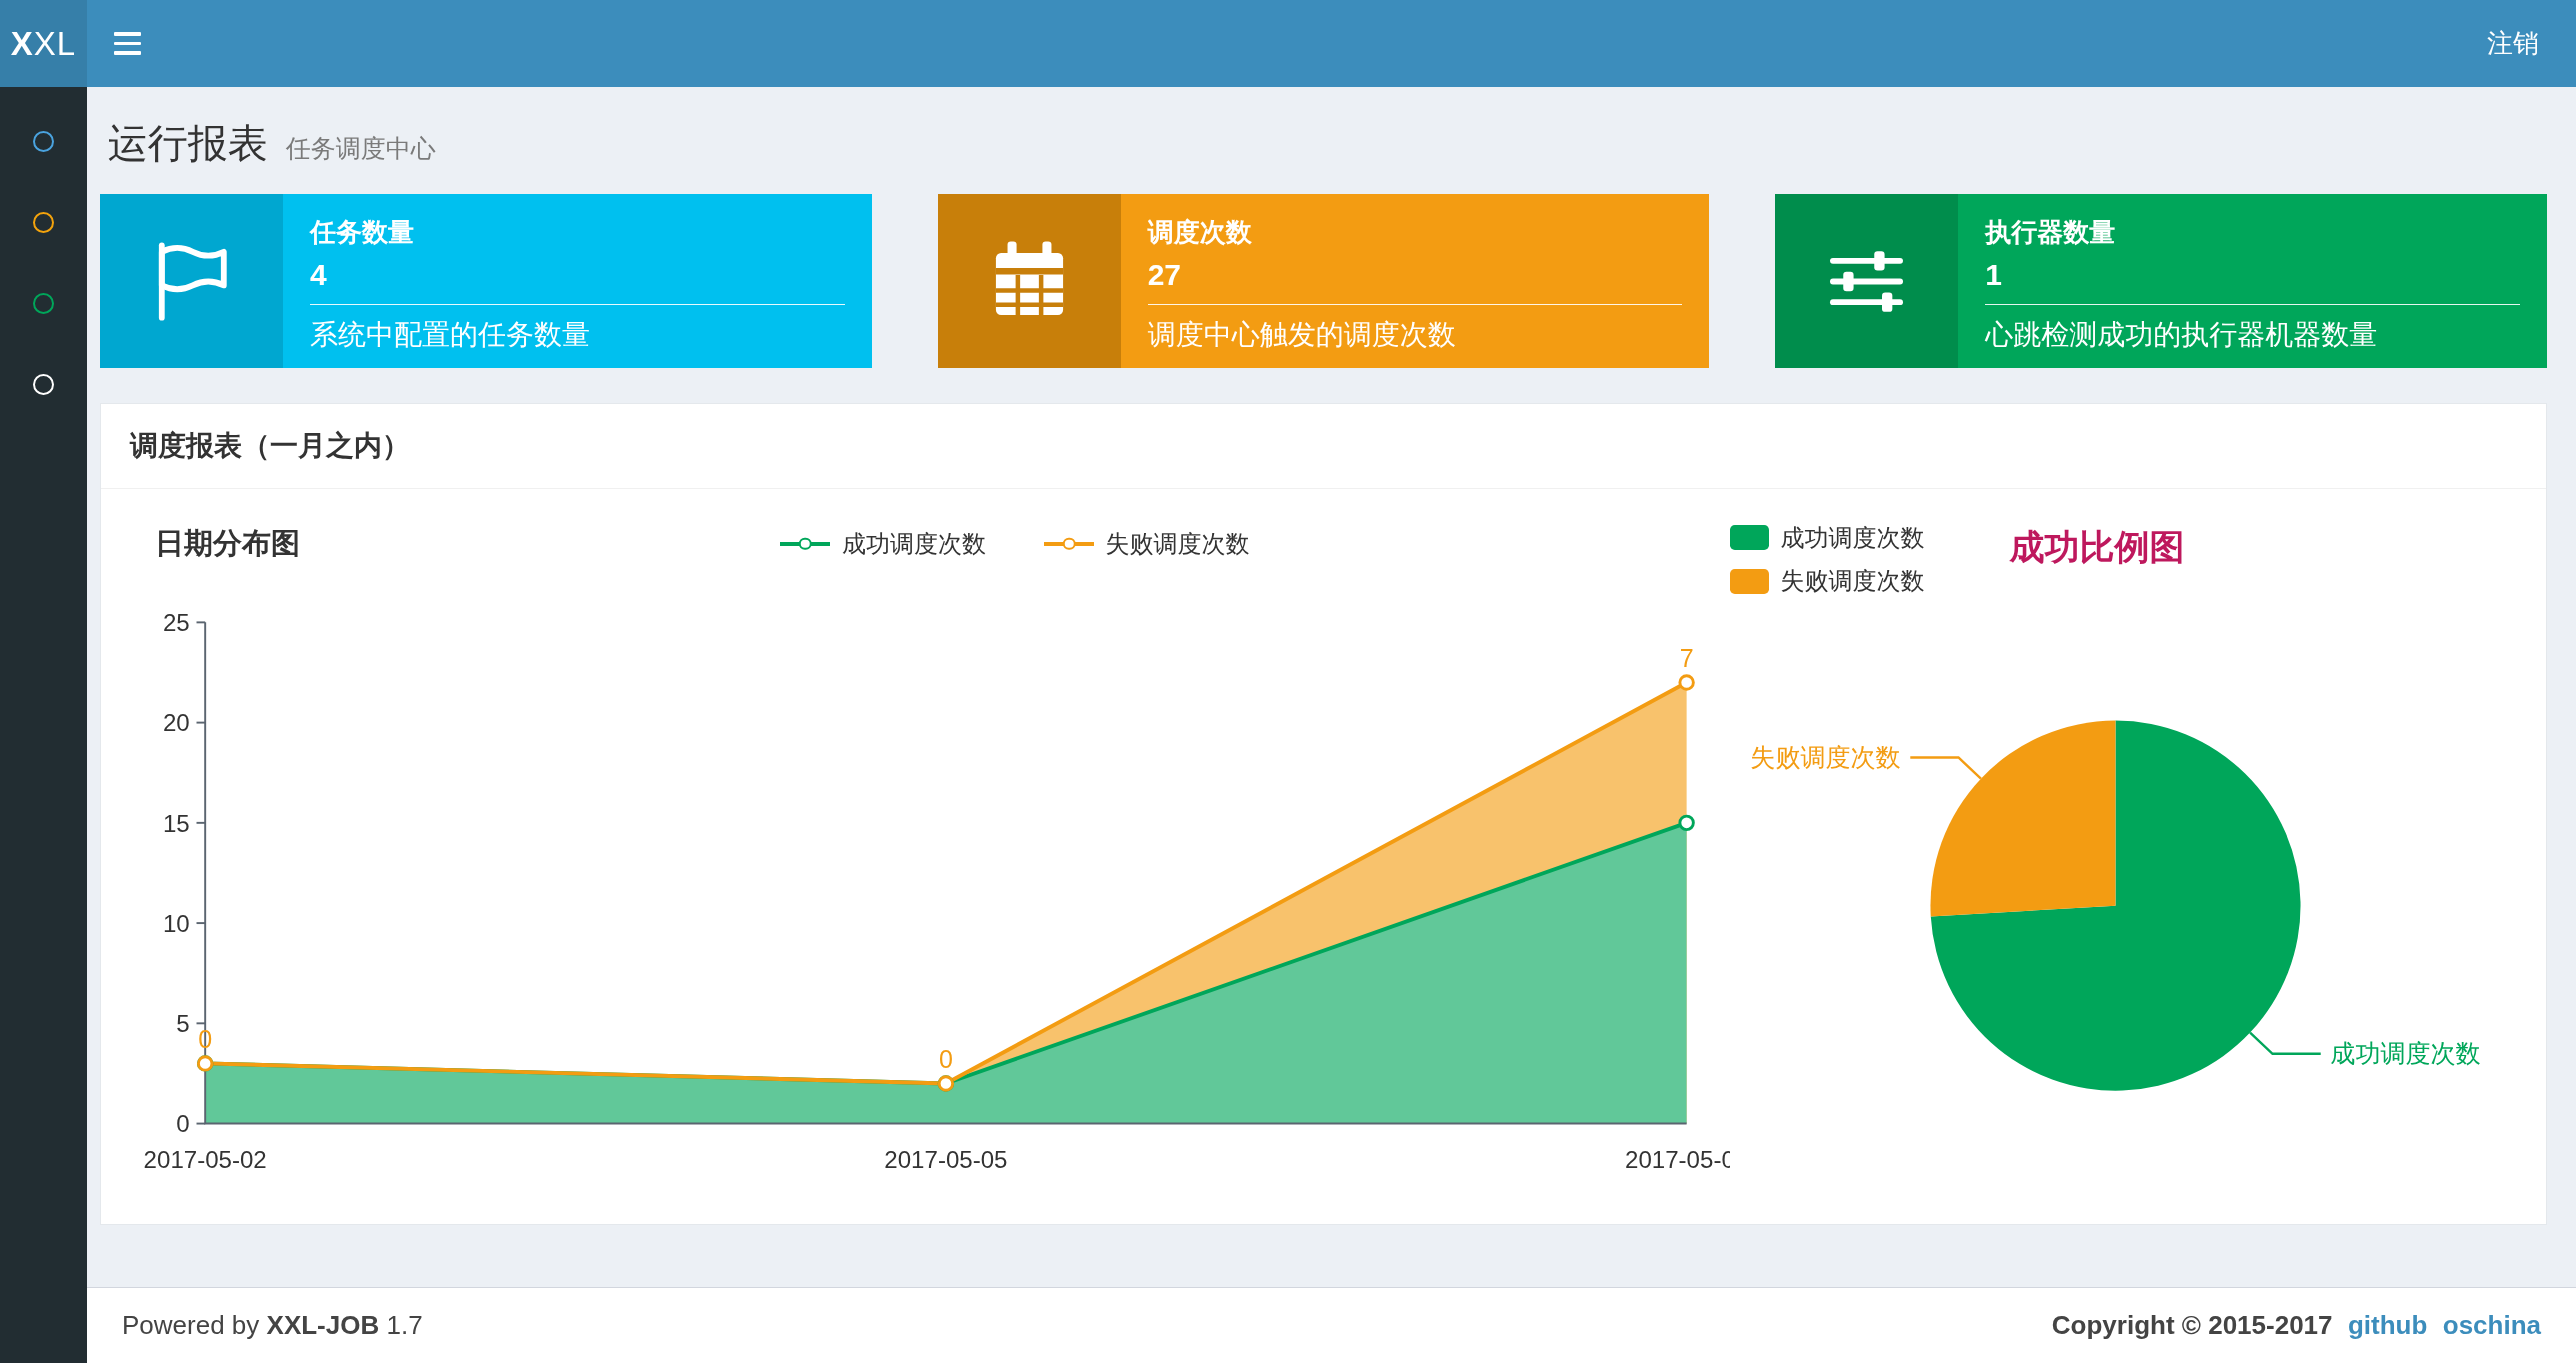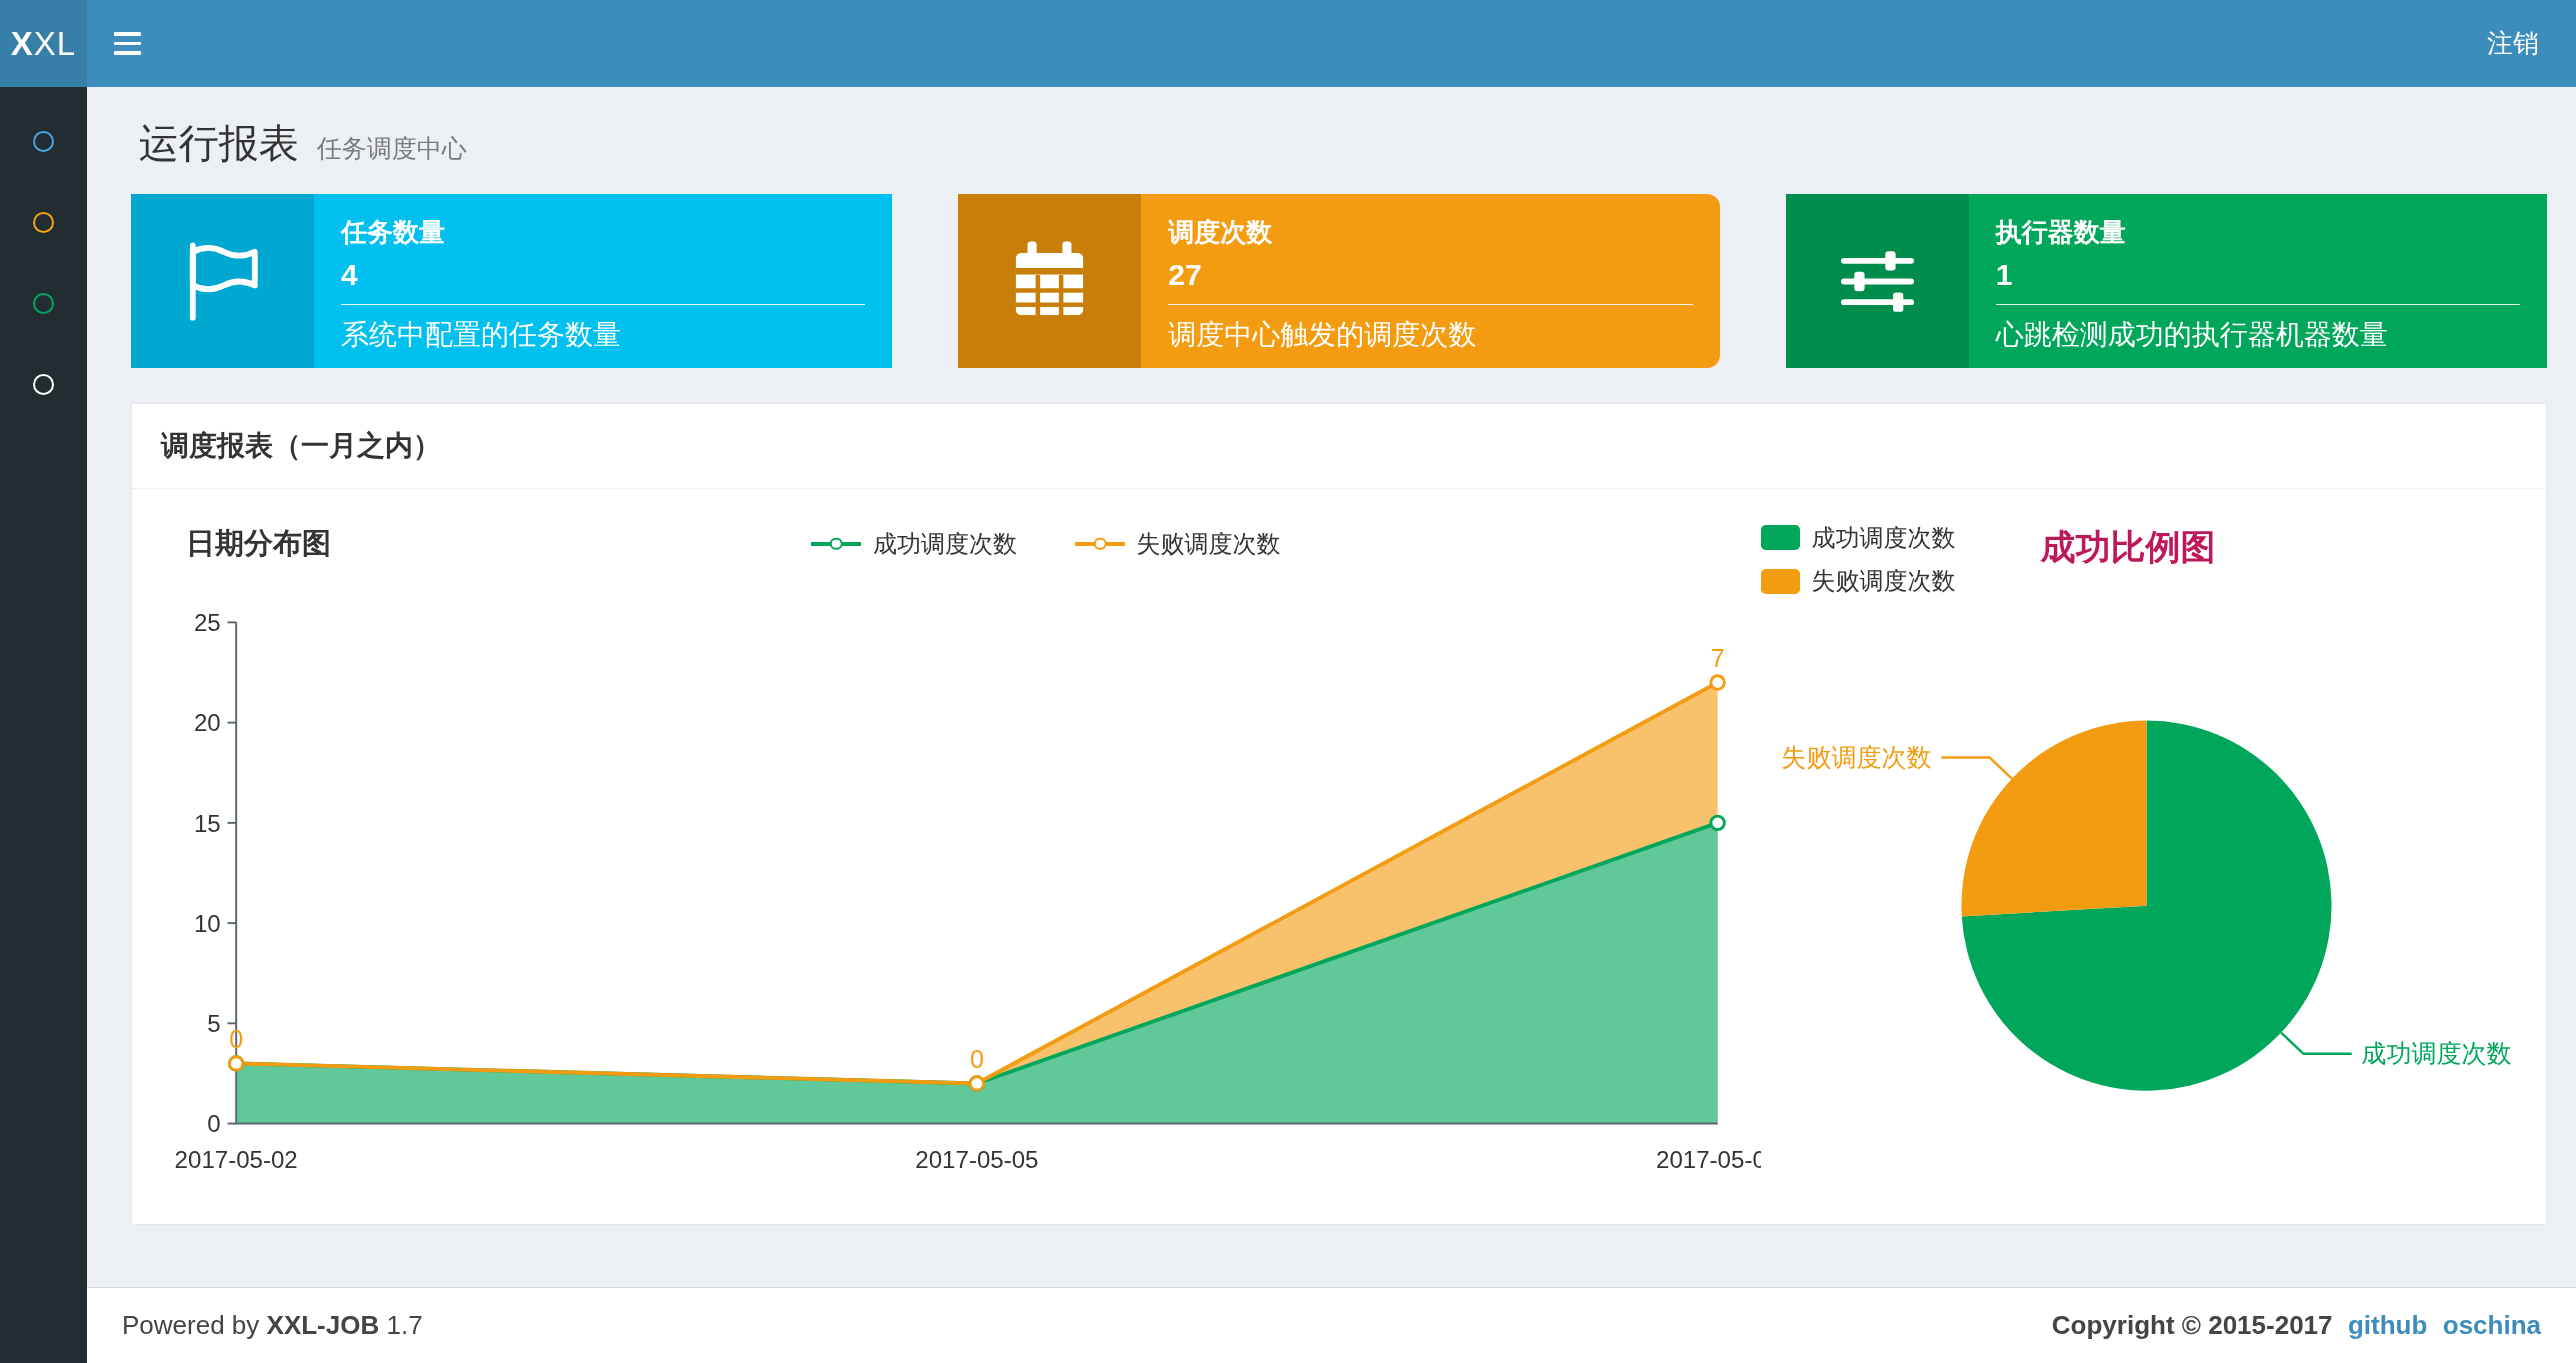--- a/index.html
+++ b/index.html
@@ -31,21 +31,21 @@
     display: flex; align-items: center; cursor: pointer; text-decoration: none;
   }
   
   .sidebar {
     position: absolute; top: 87px; left: 0; bottom: 0; width: 87px;
     background: #222d32; display: flex; flex-direction: column; align-items: center;
     padding-top: 44px; gap: 60px; z-index: 5;
   }
   .side-dot { width: 21px; height: 21px; border-radius: 50%; border: 2.9px solid #fff; cursor: pointer; }
   
-  .main { margin-left: 102px; padding: 0 29px; }
+  .main { margin-left: 71px; padding: 0 29px; }
   .content-header { padding: 29px 7.7px 23px; }
   .content-header h1 { font-size: 40px; font-weight: 500; color: #333; display: inline; }
   .content-header small { font-size: 25px; font-weight: 400; color: #7a7a7a; margin-left: 13.5px; }
   
   .info-row { display: flex; gap: 66px; }
   .info-box { flex: 1; height: 174px; display: flex; color: #fff; }
   .info-icon { width: 183px; display: flex; align-items: center; justify-content: center; }
   .info-icon svg { width: 93px; height: 93px; }
   .info-content { flex: 1; padding: 21px 27px 13.5px; display: flex; flex-direction: column; }
   .info-label { font-size: 26px; font-weight: 700; }
@@ -131,21 +131,21 @@
         </svg>
       </div>
       <div class="info-content">
         <div class="info-label">任务数量</div>
         <div class="info-value">4</div>
         <div class="info-divider"></div>
         <div class="info-desc">系统中配置的任务数量</div>
       </div>
     </div>
 
-    <div class="info-box" style="background: rgb(243, 156, 18); border-radius: 13px;">
+    <div class="info-box" style="background: rgb(243, 156, 18);">
       <div class="info-icon" style="background: rgb(200, 127, 10);">
         <svg viewBox="0 0 72 72">
           <rect x="10" y="14" width="52" height="48" rx="4" fill="#fff"></rect>
           <rect x="19" y="5" width="7" height="14" rx="2.5" fill="#fff"></rect>
           <rect x="46" y="5" width="7" height="14" rx="2.5" fill="#fff"></rect>
           <path class="cal-grid" d="M10 28 H62" stroke="#c87f0a" stroke-width="5" fill="none"></path>
           <path class="cal-grid" d="M27 31 V62 M45 31 V62 M10 43 H62 M10 54 H62" stroke="#c87f0a" stroke-width="3.5" fill="none"></path>
         </svg>
       </div>
       <div class="info-content">

